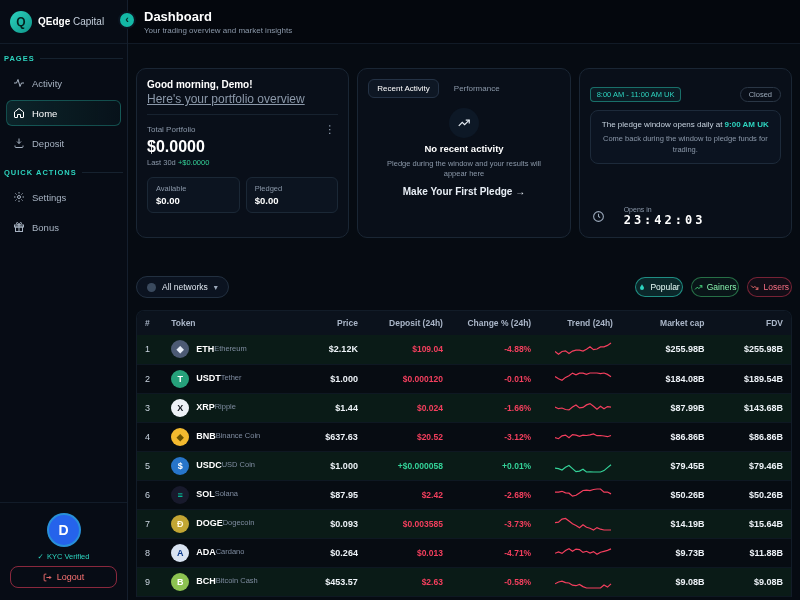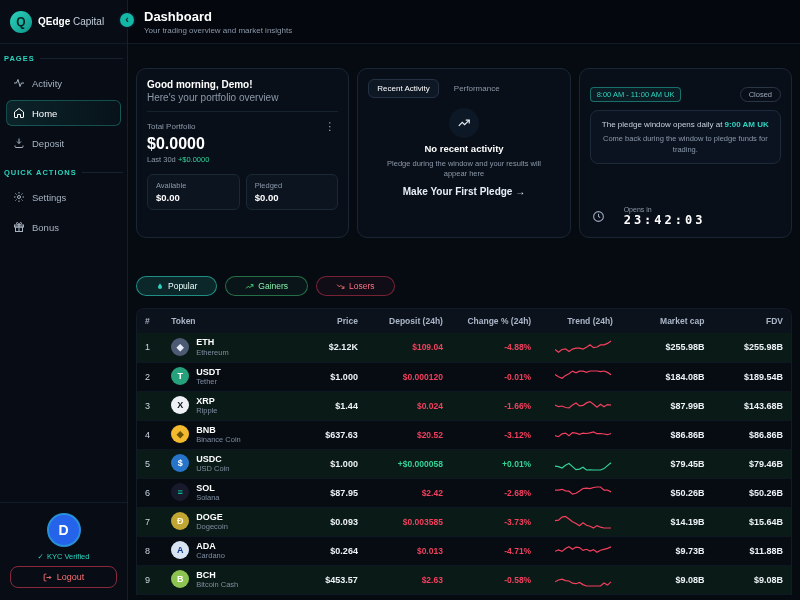--- a/index.html
+++ b/index.html
@@ -42,21 +42,21 @@
     display:flex;flex-direction:column;justify-content:center;gap:2px;flex-shrink:0;}
   .page-title{font-size:13px;font-weight:bold;color:#fff;}
   .page-subtitle{font-size:8px;color:#8b98a9;}
   .content{flex:1;padding:24px 8px 0;overflow:hidden;background:#060b12;}
 
   
   .cards-row{display:flex;gap:8px;}
   .card{flex:1;background:#090f19;border:1px solid #1a2634;border-radius:10px;padding:10px;
     height:170px;position:relative;min-width:0;}
   .greeting{font-size:10px;font-weight:bold;color:#fff;}
-  .greeting-sub{font-size:10px;color:#8b98a9;margin-top:2px;}
+  .greeting-sub{font-size:12px;color:#8b98a9;margin-top:2px;text-decoration:underline;}
   .card-divider{border:none;border-top:1px solid #17222f;margin:8px 0;}
   .tp-row{display:flex;justify-content:space-between;align-items:center;}
   .tp-label{font-size:8px;color:#8b98a9;}
   .kebab{color:#9aa8ba;font-size:11px;cursor:pointer;padding:0 3px;}
   .tp-value{font-size:16px;font-weight:bold;color:#fff;margin-top:2px;}
   .tp-30d{font-size:7.5px;margin-top:2px;}
   .tp-30d .lbl{color:#8b98a9;} .tp-30d .val{color:#34d399;}
   .mini-boxes{display:flex;gap:6px;margin-top:10px;}
   .mini-box{flex:1;background:#0c1420;border:1px solid #1b2836;border-radius:6px;padding:6px 8px;}
   .mini-label{font-size:7.5px;color:#8b98a9;}
@@ -87,21 +87,21 @@
   .countdown{font-size:12px;font-weight:bold;color:#fff;letter-spacing:3px;
     font-family:"DejaVu Sans Mono",monospace;}
 
   
   .filter-row{display:flex;justify-content:space-between;align-items:center;margin-top:38px;}
   .net-select{display:flex;align-items:center;gap:6px;background:#0b1320;border:1px solid #223040;
     border-radius:14px;padding:5px 10px;font-size:8.5px;color:#dfe7f0;cursor:pointer;}
   .dot-icon{width:9px;height:9px;border-radius:50%;background:#3a4a5e;display:inline-block;}
   .chev{color:#9aa8ba;font-size:8px;}
   .filter-btns{display:flex;gap:8px;}
-  .pill{display:flex;align-items:center;gap:4px;border-radius:13px;padding:4px 19px;font-size:8.5px;
+  .pill{display:flex;align-items:center;gap:4px;border-radius:13px;padding:4px 2px;font-size:8.5px;
     cursor:pointer;background:transparent;font-family:inherit;}
   .pill.popular{background:rgba(45,212,191,.14);border:1px solid rgba(45,212,191,.6);color:#eafffb;}
   .pill.gainers{border:1px solid rgba(74,222,128,.45);color:#86efac;background:rgba(74,222,128,.05);}
   .pill.losers{border:1px solid rgba(244,63,94,.45);color:#fb7185;background:rgba(244,63,94,.05);}
 
   
   .table-wrap{margin-top:12px;border-radius:8px 8px 0 0;overflow:hidden;border:1px solid #121c28;border-bottom:none;}
   table{width:100%;border-collapse:collapse;table-layout:fixed;}
   thead th{background:#0b121c;color:#aab6c8;font-size:8.5px;font-weight:bold;padding:7px 8px;
     text-align:right;white-space:nowrap;}
@@ -110,21 +110,21 @@
   col.c-pct{width:13.5%;} col.c-trend{width:12.5%;} col.c-mcap{width:14%;} col.c-fdv{width:12%;}
   tbody tr{border-bottom:1px solid #0e1822;cursor:pointer;}
   tbody tr:nth-child(odd){background:#0a1b17;}
   tbody tr:nth-child(even){background:#070c12;}
   td{padding:4px 8px;height:29px;font-size:9px;vertical-align:middle;}
   td.num{text-align:right;font-weight:bold;color:#eef3f8;white-space:nowrap;}
   td.rank{color:#cbd5e1;font-size:9px;}
   .tok{display:flex;align-items:center;gap:7px;min-width:0;}
   .tok-icon{width:18px;height:18px;border-radius:50%;display:flex;align-items:center;justify-content:center;
     font-size:9px;font-weight:bold;flex-shrink:0;}
-  .tok-names{display:flex;flex-direction:column;line-height:1.2;min-width:0;}
+  .tok-names{display:flex;flex-direction:row;line-height:1.2;min-width:0;}
   .tok-sym{font-size:9px;font-weight:bold;color:#fff;white-space:nowrap;}
   .tok-name{font-size:7.5px;color:#7f8ca0;white-space:nowrap;overflow:hidden;text-overflow:ellipsis;}
   td.chg{font-weight:bold;font-size:8.5px;}
   td.chg.down{color:#f43f5e;} td.chg.up{color:#34d399;}
   td.trend{text-align:right;} .spark{vertical-align:middle;}
 </style>
 </head>
 <body>
 
 <div class="app">
@@ -265,20 +265,25 @@
               </svg>
             <div>
               <div class="opens-label">Opens in</div>
               <div class="countdown">23:42:03</div>
             </div>
           </div>
         </section>
       </div>
 
       <div class="filter-row">
+        <div class="net-select">
+          <span class="dot-icon"></span>
+          <span>All networks</span>
+          <span class="chev">▾</span>
+        </div>
         <div class="filter-btns">
           <button class="pill popular">
             <svg width="8" height="9" viewBox="0 0 24 24" fill="#2dd4bf">
                 <path d="M12 2c2 5 6 6.5 6 11.5a6 6 0 0 1-12 0C6 8.5 10 7 12 2z"></path>
               </svg>
             <span>Popular</span>
           </button>
           <button class="pill gainers">
             <svg width="9" height="9" viewBox="0 0 24 24" fill="none" stroke="#4ade80" stroke-width="2.4">
                 <polyline points="3 17 9 11 13 15 21 7"></polyline>

